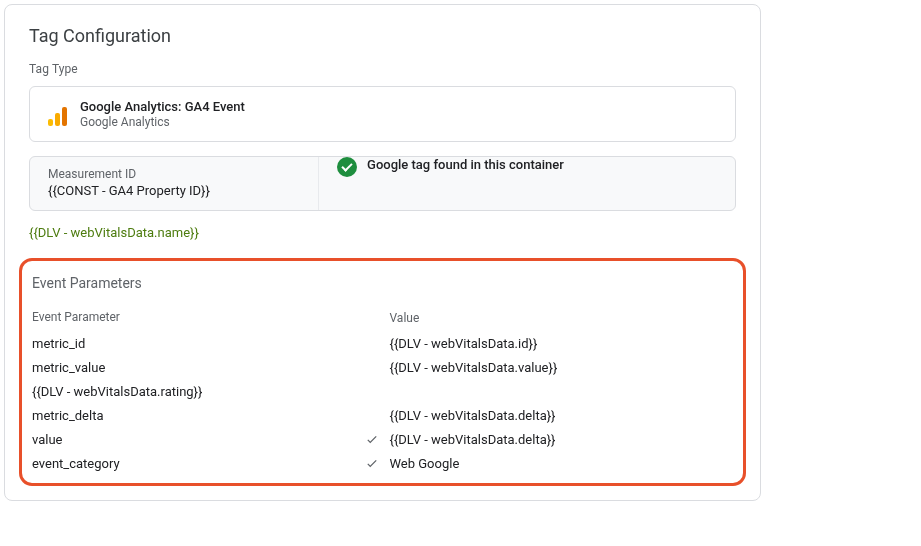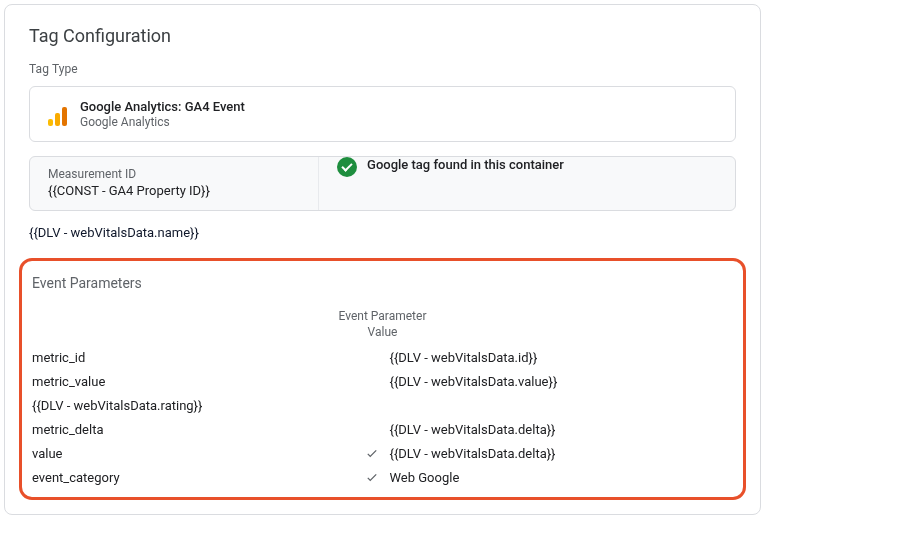--- a/index.html
+++ b/index.html
@@ -141,42 +141,41 @@
       border-radius: 50%;
       display: inline-flex;
       align-items: center;
       justify-content: center;
       font-size: 10px;
       color: #5f6368;
       line-height: 1;
     }
     .event-name-value {
       font-size: 13px;
-      color: #0f172a;
+      color: #4d7c0f;
       margin-top: 2px;
     }
     .params-box {
       border: 3px solid #e8502a;
       border-radius: 13px;
       margin: 0 14px 14px 14px;
       padding: 12px 10px 8px 10px;
     }
     .params-title {
       font-size: 14px;
       color: #5f6368;
       margin-bottom: 18px;
       padding-top: 2px;
     }
     .params-header-row, .params-row {
       display: flex;
       align-items: center;
     }
     .params-header-row {
       margin-bottom: 6px;
-      flex-direction: column;
     }
     .col-param {
       flex: 0 0 51%;
       display: flex;
       align-items: center;
     }
     .col-value {
       flex: 1;
     }
     .header-text {

